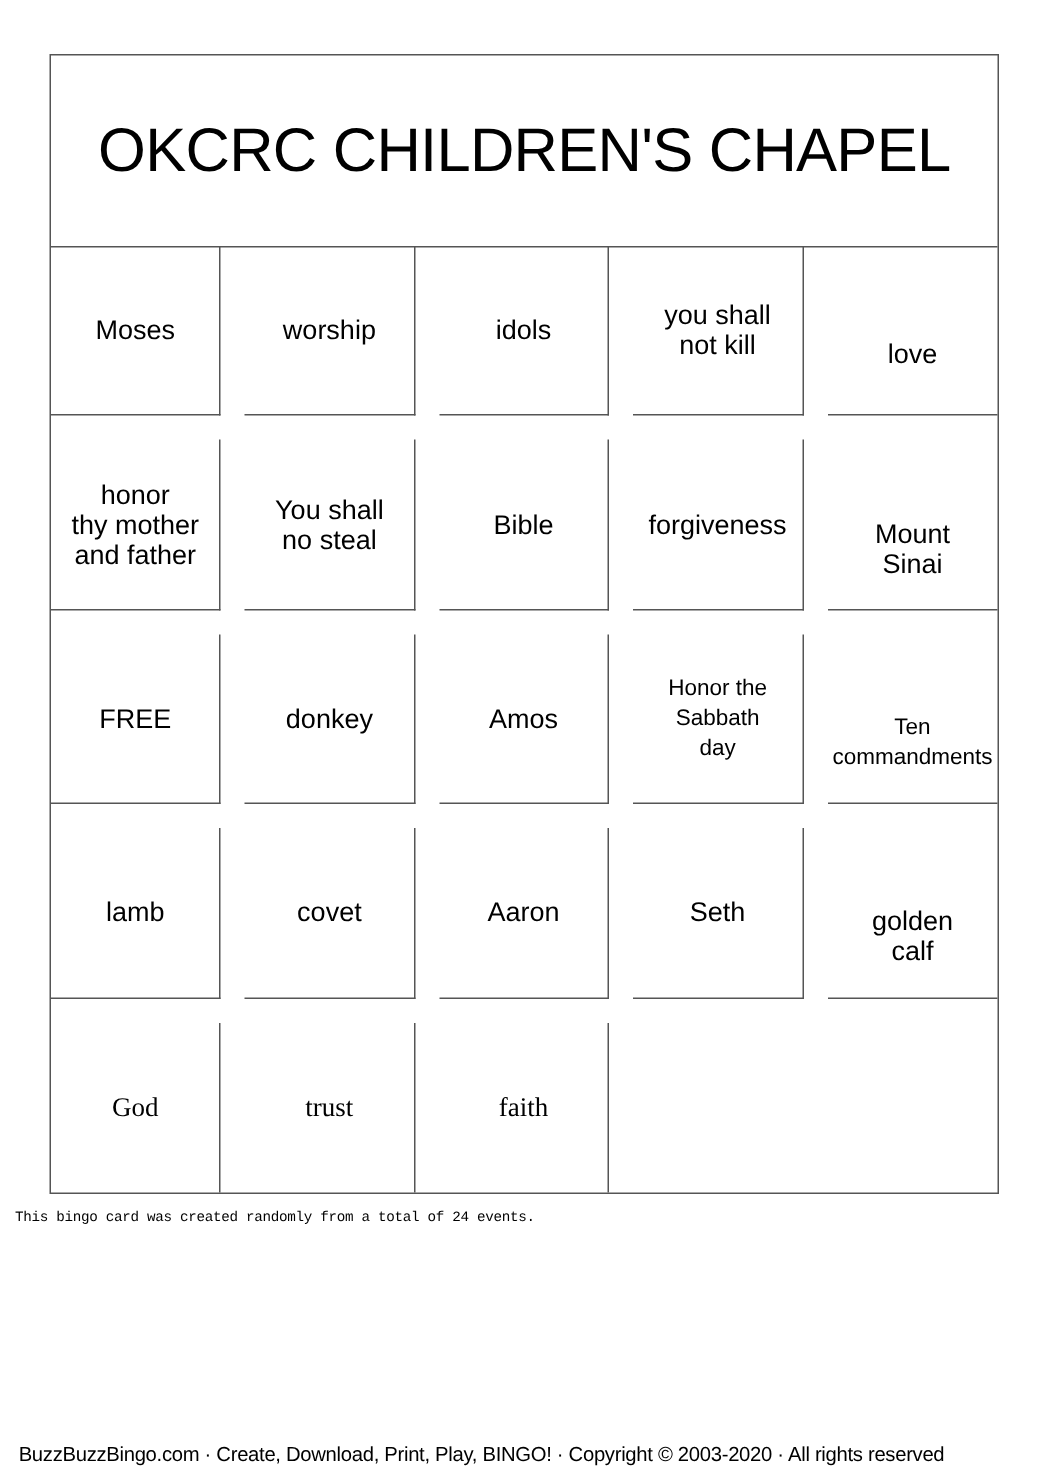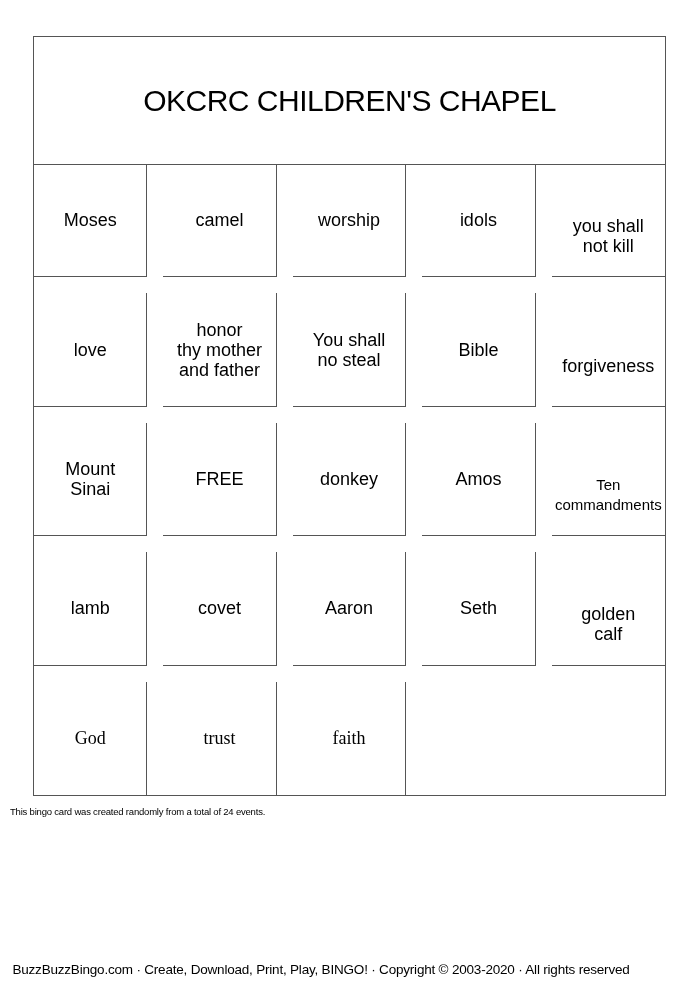--- a/index.html
+++ b/index.html
@@ -2,60 +2,62 @@
 <html><head>
 <meta charset="utf-8">
 <style>
   html, body { margin:0; padding:0; background:#ffffff; }
   body { width:699px; height:989px; position:relative; overflow:hidden;
          font-family:"Liberation Sans", sans-serif; color:#000; }
   .card { position:absolute; left:33px; top:36px; width:633px; height:760px;
           border:1px solid #555; box-sizing:border-box; }
   .title { position:absolute; left:0; top:0; width:631px; height:127px;
            border-bottom:1px solid #555; display:flex; align-items:center;
-           justify-content:center; font-size:30px; letter-spacing:-0.5px; }
+           justify-content:center; font-size:41px; letter-spacing:-0.5px; }
   .grid { position:absolute; left:0; top:127px; width:631px; height:631px;
           display:grid; grid-template-columns:repeat(5,1fr);
           grid-template-rows:repeat(5,1fr);gap:16px; }
   .cell { border-right:1px solid #555; border-bottom:1px solid #555;
           display:flex; align-items:center; justify-content:center;
           text-align:center; font-size:18px; line-height:20px;
           white-space:pre-line; padding:0 2px; }
   .cell:nth-child(5n) { border-right:none;margin-top:32px; }
   .cell:nth-child(n+21) { border-bottom:none;font-family:Liberation Serif, serif; }
   .cell.small { font-size:15px; line-height:20px; }
-  .note { position:absolute; left:10px; top:806px; font-size:9.5px; letter-spacing:-0.2px; }
+  .note { position:absolute; left:10px; top:806px; font-size:9.5px; letter-spacing:-0.2px;font-family:Liberation Mono, monospace; }
   .footer { position:absolute; left:0; width:642px; top:962px; text-align:center;
             font-size:13.5px; letter-spacing:-0.2px; }
 </style>
 </head>
 <body>
 
 <div class="card">
   <div class="title">OKCRC CHILDREN'S CHAPEL</div>
   <div class="grid">
     <div class="cell">Moses</div>
-    <div class="cell">camel</div>
     <div class="cell">worship</div>
     <div class="cell">idols</div>
     <div class="cell">you shall
 not kill</div>
     <div class="cell">love</div>
     <div class="cell">honor
 thy mother
 and father</div>
     <div class="cell">You shall
 no steal</div>
     <div class="cell">Bible</div>
     <div class="cell">forgiveness</div>
     <div class="cell">Mount
 Sinai</div>
     <div class="cell">FREE</div>
     <div class="cell">donkey</div>
     <div class="cell">Amos</div>
+    <div class="cell small">Honor the
+Sabbath
+day</div>
     <div class="cell small">Ten
 commandments</div>
     <div class="cell">lamb</div>
     <div class="cell">covet</div>
     <div class="cell">Aaron</div>
     <div class="cell">Seth</div>
     <div class="cell">golden
 calf</div>
     <div class="cell">God</div>
     <div class="cell">trust</div>

